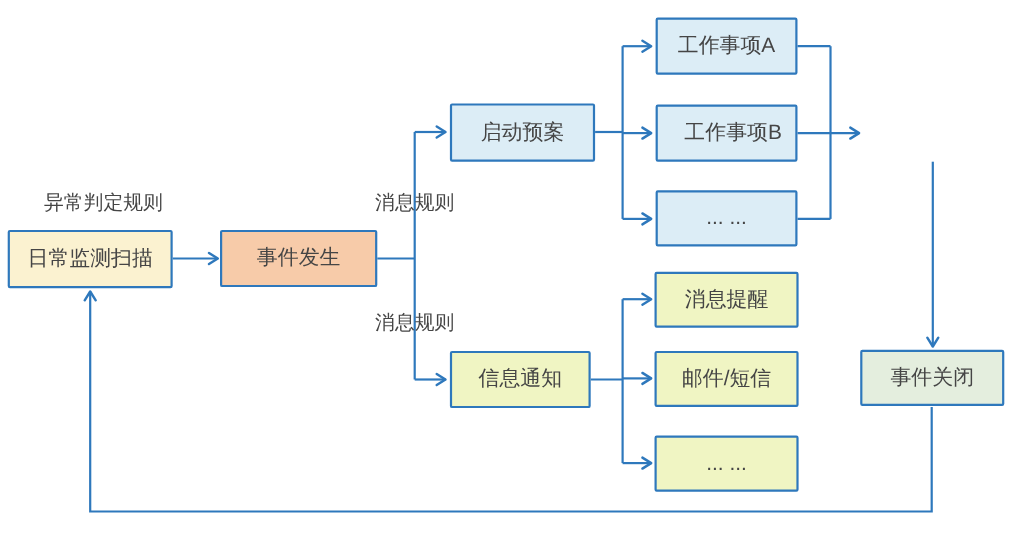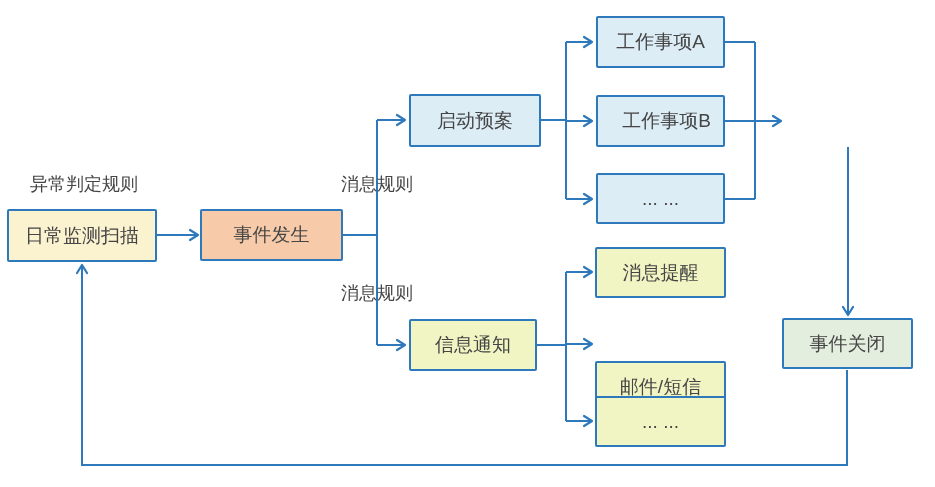--- a/index.html
+++ b/index.html
@@ -17,25 +17,25 @@
   }
   .lbl{position:absolute;font-size:18px;color:var(--text,#454545);white-space:nowrap;}
   .n-daily   {left:7px;  top:209px;width:150px;height:53px;background:var(--cream,#FBF2D0);}
   .n-event   {left:200px;top:209px;width:143px;height:52px;background:var(--salmon,#F7CBA9);}
   .n-plan    {left:409px;top:94px; width:132px;height:53px;background:var(--blue_light,#DCEDF6);}
   .n-notify  {left:409px;top:319px;width:128px;height:52px;background:var(--green_yellow,#F0F5C3);}
   .n-worka   {left:596px;top:16px; width:129px;height:52px;background:var(--blue_light,#DCEDF6);}
   .n-workb   {left:596px;top:95px; width:129px;height:52px;background:var(--blue_light,#DCEDF6);padding-left:12px;}
   .n-workm   {left:596px;top:173px;width:129px;height:51px;background:var(--blue_light,#DCEDF6);}
   .n-remind  {left:595px;top:247px;width:131px;height:51px;background:var(--green_yellow,#F0F5C3);}
-  .n-mail    {left:595px;top:319px;width:131px;height:51px;background:var(--green_yellow,#F0F5C3);margin-top:42px;}
+  .n-mail    {left:595px;top:319px;width:131px;height:51px;background:var(--green_yellow,#F0F5C3);}
   .n-msgm    {left:595px;top:396px;width:131px;height:51px;background:var(--green_yellow,#F0F5C3);}
   .n-dispatch{left:784px;top:94px; width:129px;height:53px;background:var(--purple,#D3ABDE);}
   .n-close   {left:782px;top:318px;width:131px;height:51px;background:var(--green_pale,#E4EEDE);}
-  .l-rule    {left:30px; top:172px;}
+  .l-rule    {left:40px; top:172px;}
   .l-measure {left:341px;top:172px;}
   .l-msgrule {left:341px;top:281px;}
   .two-line span{display:block;}
 </style>
 </head>
 <body>
 
 <div class="canvas">
 
   <svg class="edges" width="935" height="487" viewBox="0 0 935 487" xmlns="http://www.w3.org/2000/svg">

